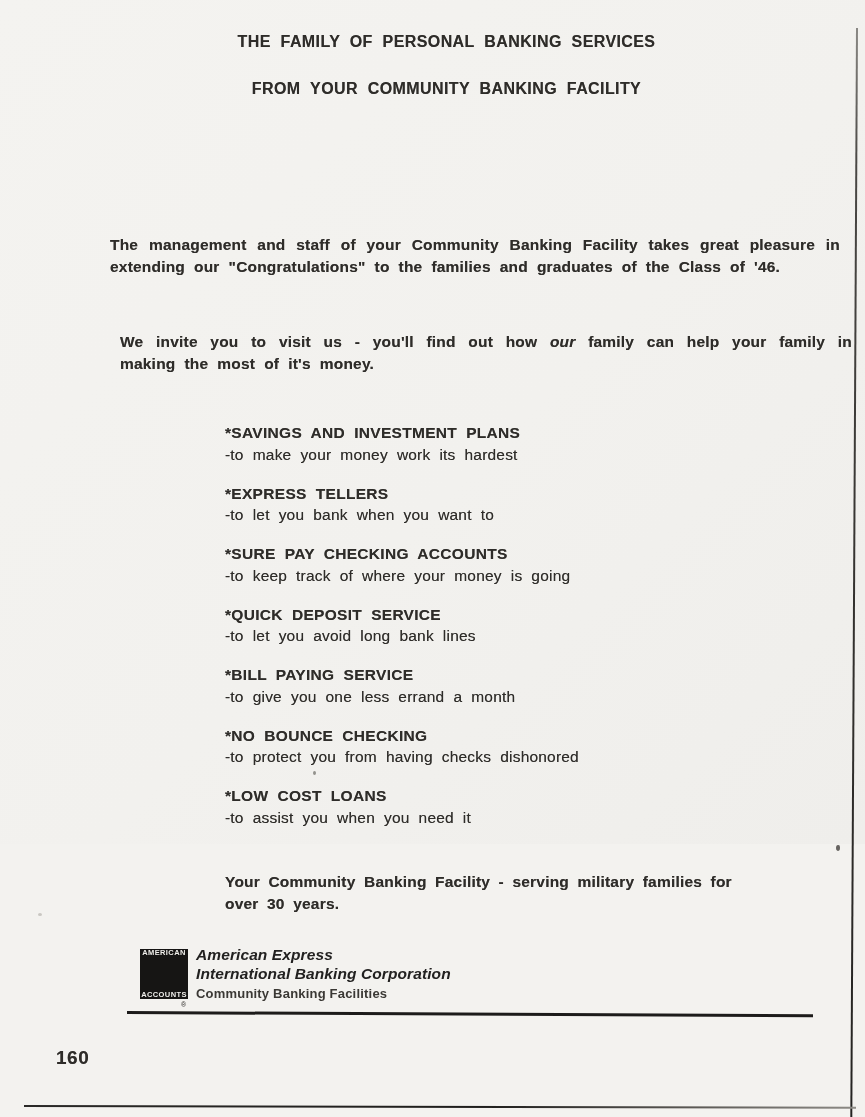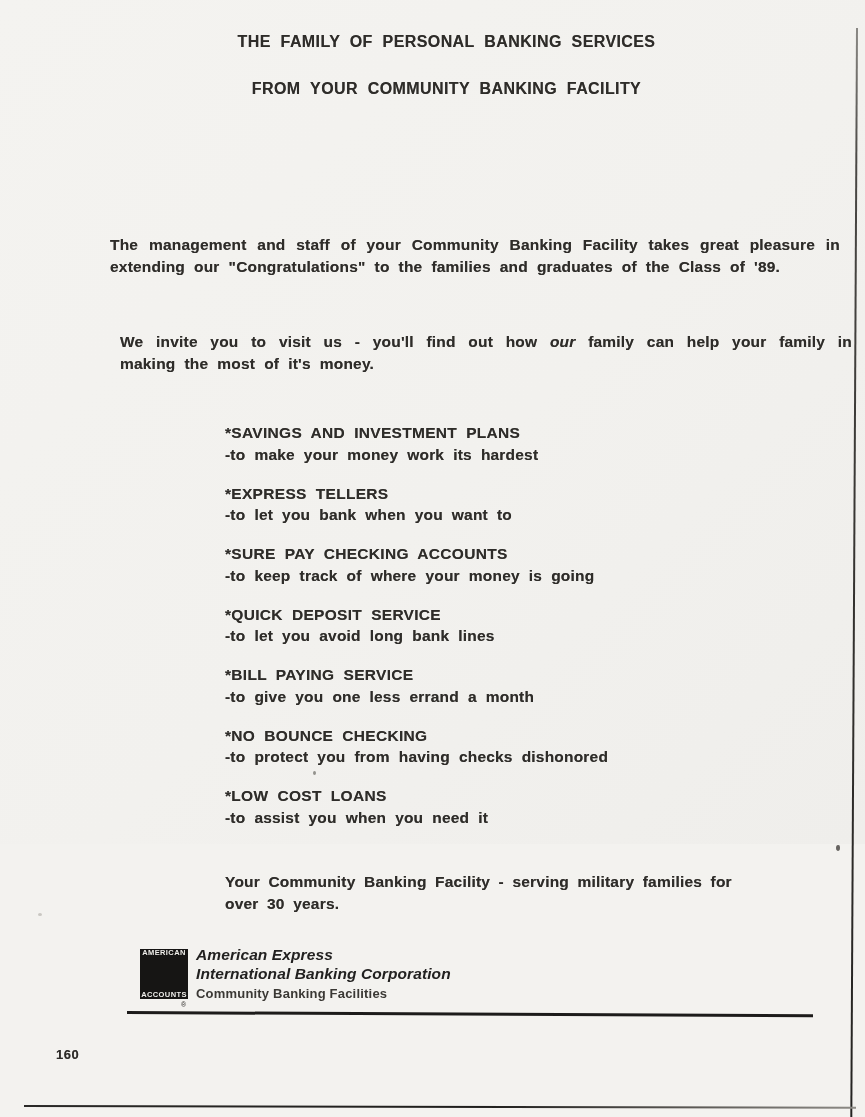--- a/index.html
+++ b/index.html
@@ -58,21 +58,21 @@
   .service-item { margin-bottom: 17.5px; }
   .service-title {
     font-size: 15.5px;
     font-weight: bold;
     letter-spacing: 0.3px;
     word-spacing: 4.5px;
     line-height: 21.5px;
   }
   .service-desc {
     font-size: 15.5px;
-    font-weight: 700;
+    font-weight: 400;
     word-spacing: 4.5px;
     letter-spacing: 0.2px;
     line-height: 21.5px;
   }
 
   .closing {
     position: absolute;
     left: 225px; top: 871px;
     width: 512px;
     font-size: 15.5px;
@@ -131,21 +131,21 @@
     left: 127px; top: 1011px;
     width: 686px; height: 2.6px;
     background: #1c1b1a;
     transform: rotate(0.28deg);
     transform-origin: left center;
   }
 
   .page-number {
     position: absolute;
     left: 56px; top: 1047px;
-    font-size: 13px;
+    font-size: 19px;
     font-weight: 600;
     letter-spacing: 0.5px;
   }
 
   
   .edge-right {
     position: absolute;
     left: 856px; top: 28px;
     width: 2px; height: 1089px;
     background: linear-gradient(180deg, #8a8884 0%, #4a4845 12%, #33312e 55%, #242321 100%);
@@ -187,21 +187,21 @@
 </head>
 <body>
 
 <div class="page">
 
   <div class="header-block">
     <div class="header-line ink">THE FAMILY OF PERSONAL BANKING SERVICES</div>
     <div class="header-line ink">FROM YOUR COMMUNITY BANKING FACILITY</div>
   </div>
 
-  <p class="para para-intro ink">The management and staff of your Community Banking Facility takes great pleasure in extending our "Congratulations" to the families and graduates of the Class of '89.</p>
+  <p class="para para-intro ink">The management and staff of your Community Banking Facility takes great pleasure in extending our "Congratulations" to the families and graduates of the Class of '46.</p>
 
   <p class="para para-invite ink"><span>We invite you to visit us - you'll find out how </span><span class="it">our</span><span> family can help your family in making the most of it's money.</span></p>
 
   <ul class="services">
     <li class="service-item">
       <div class="service-title ink">*SAVINGS AND INVESTMENT PLANS</div>
       <div class="service-desc ink">-to make your money work its hardest</div>
     </li>
     <li class="service-item">
       <div class="service-title ink">*EXPRESS TELLERS</div>

